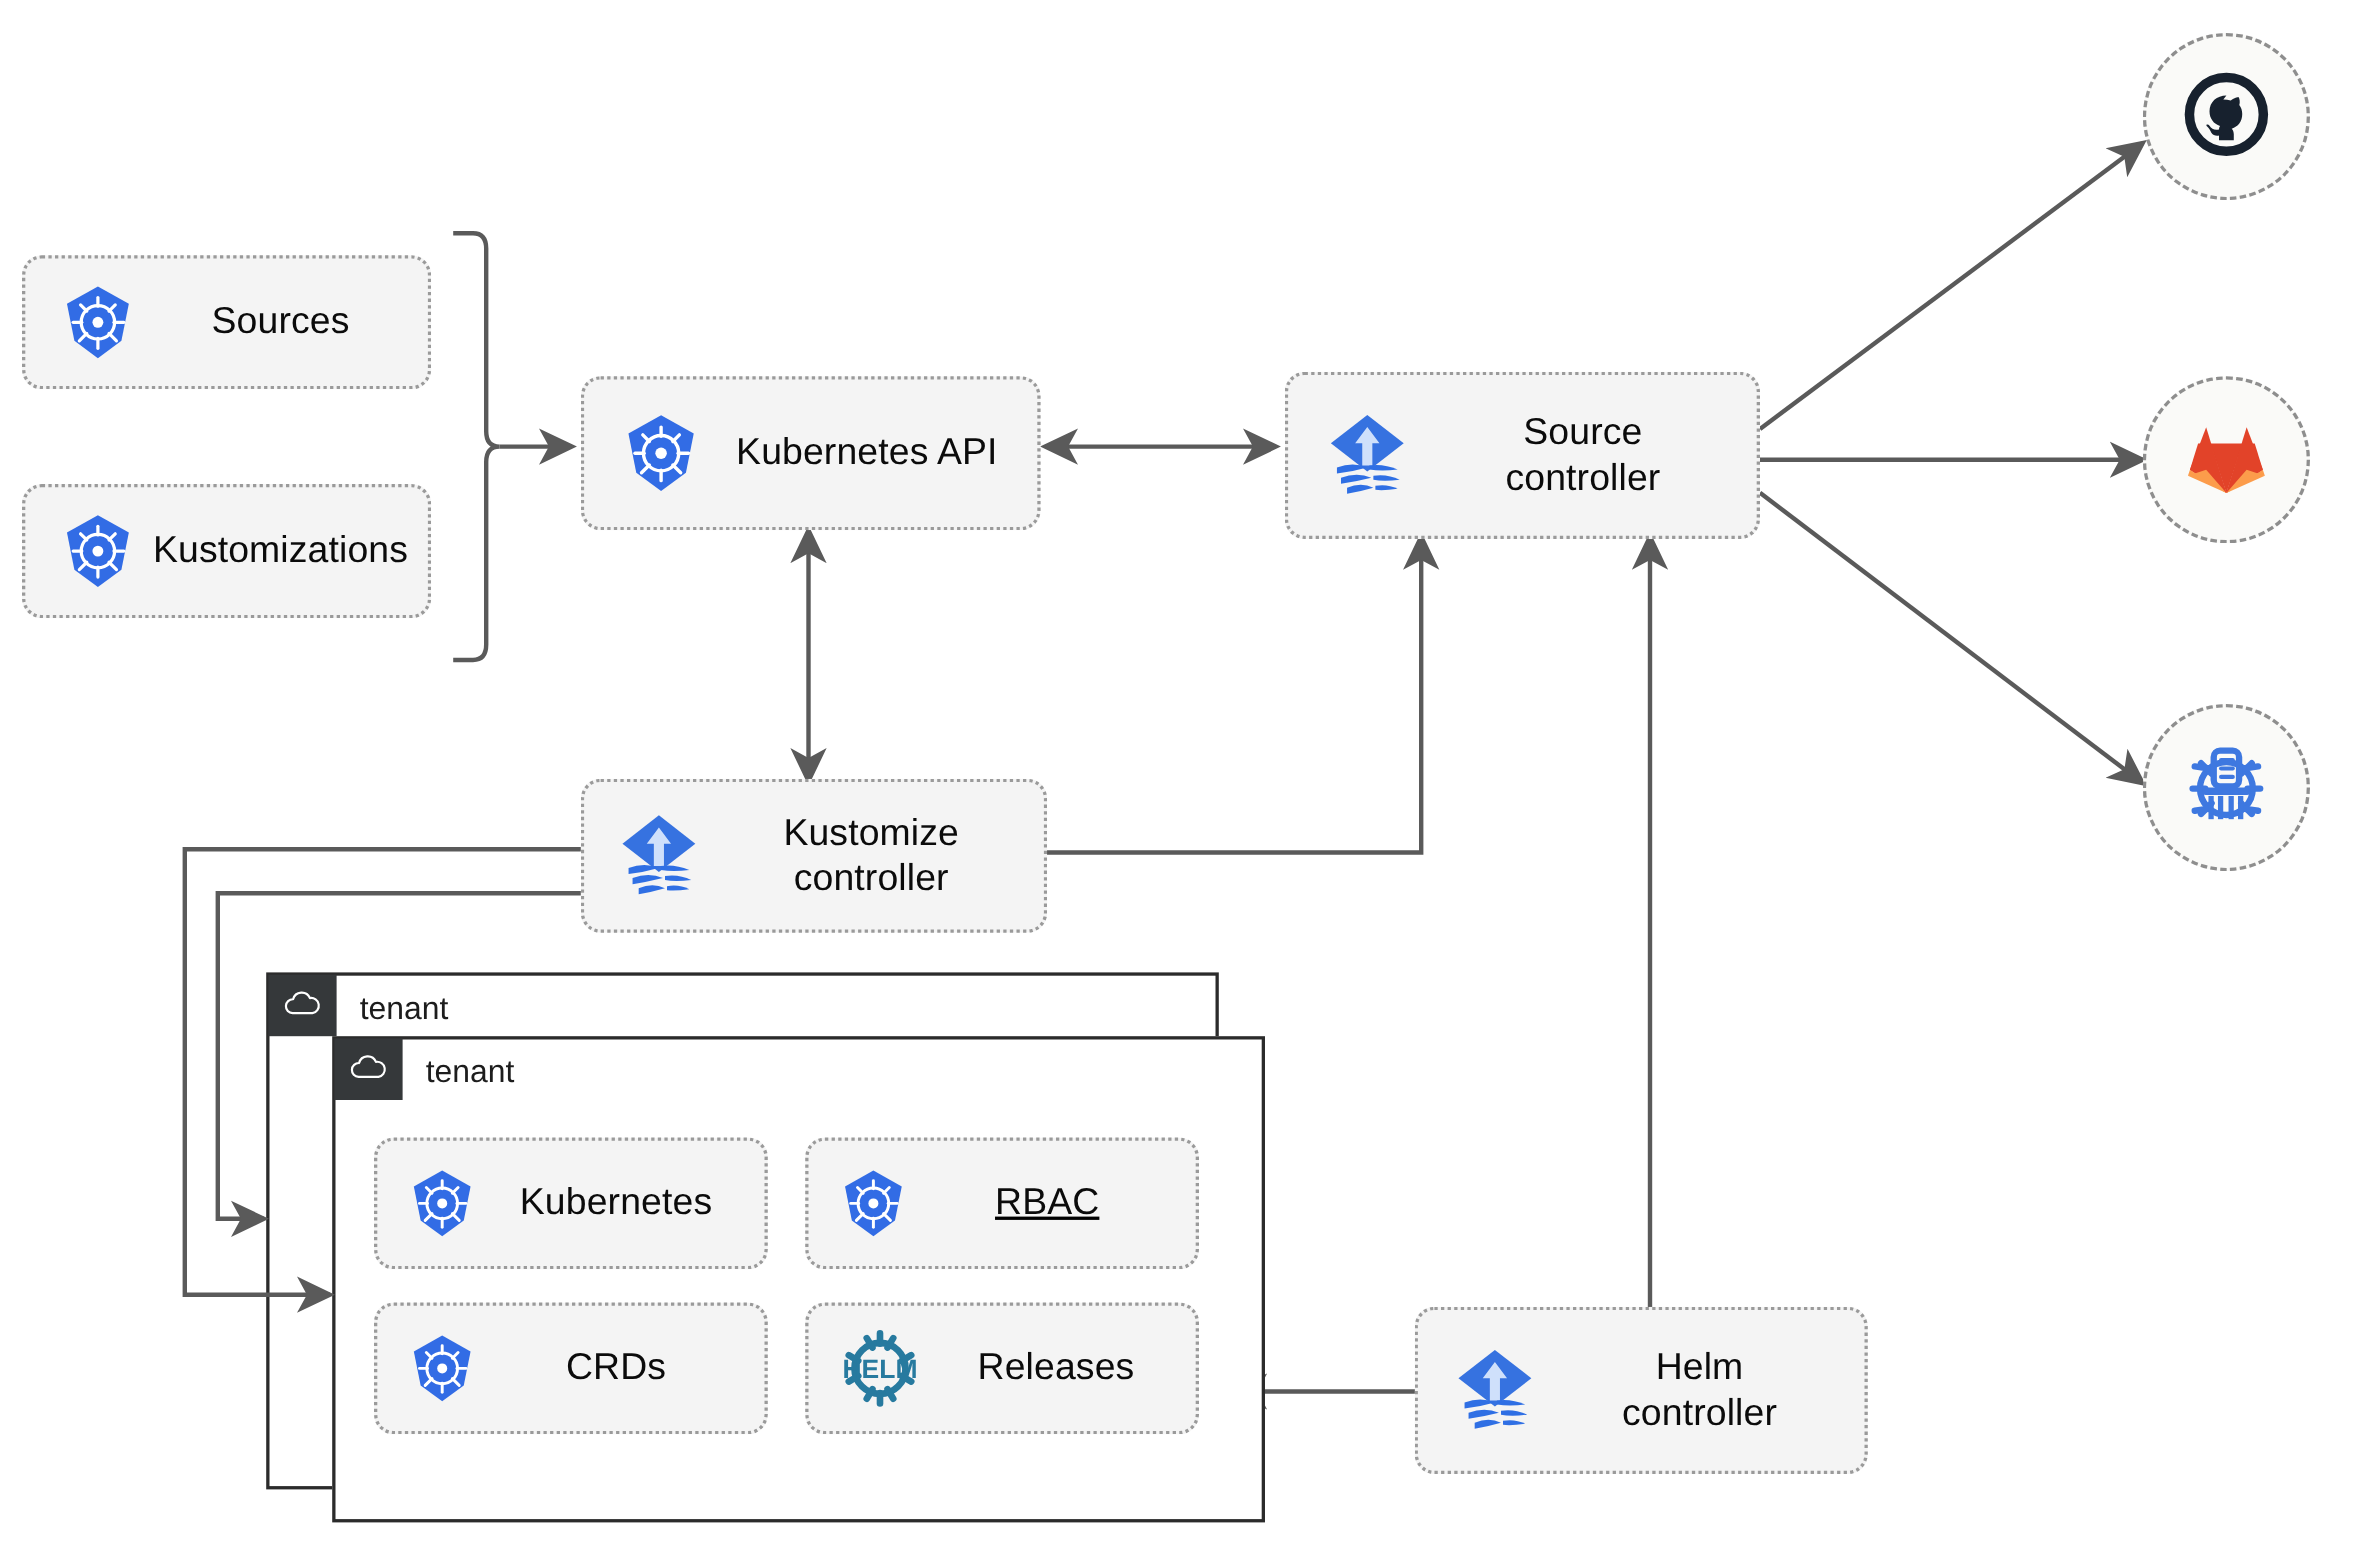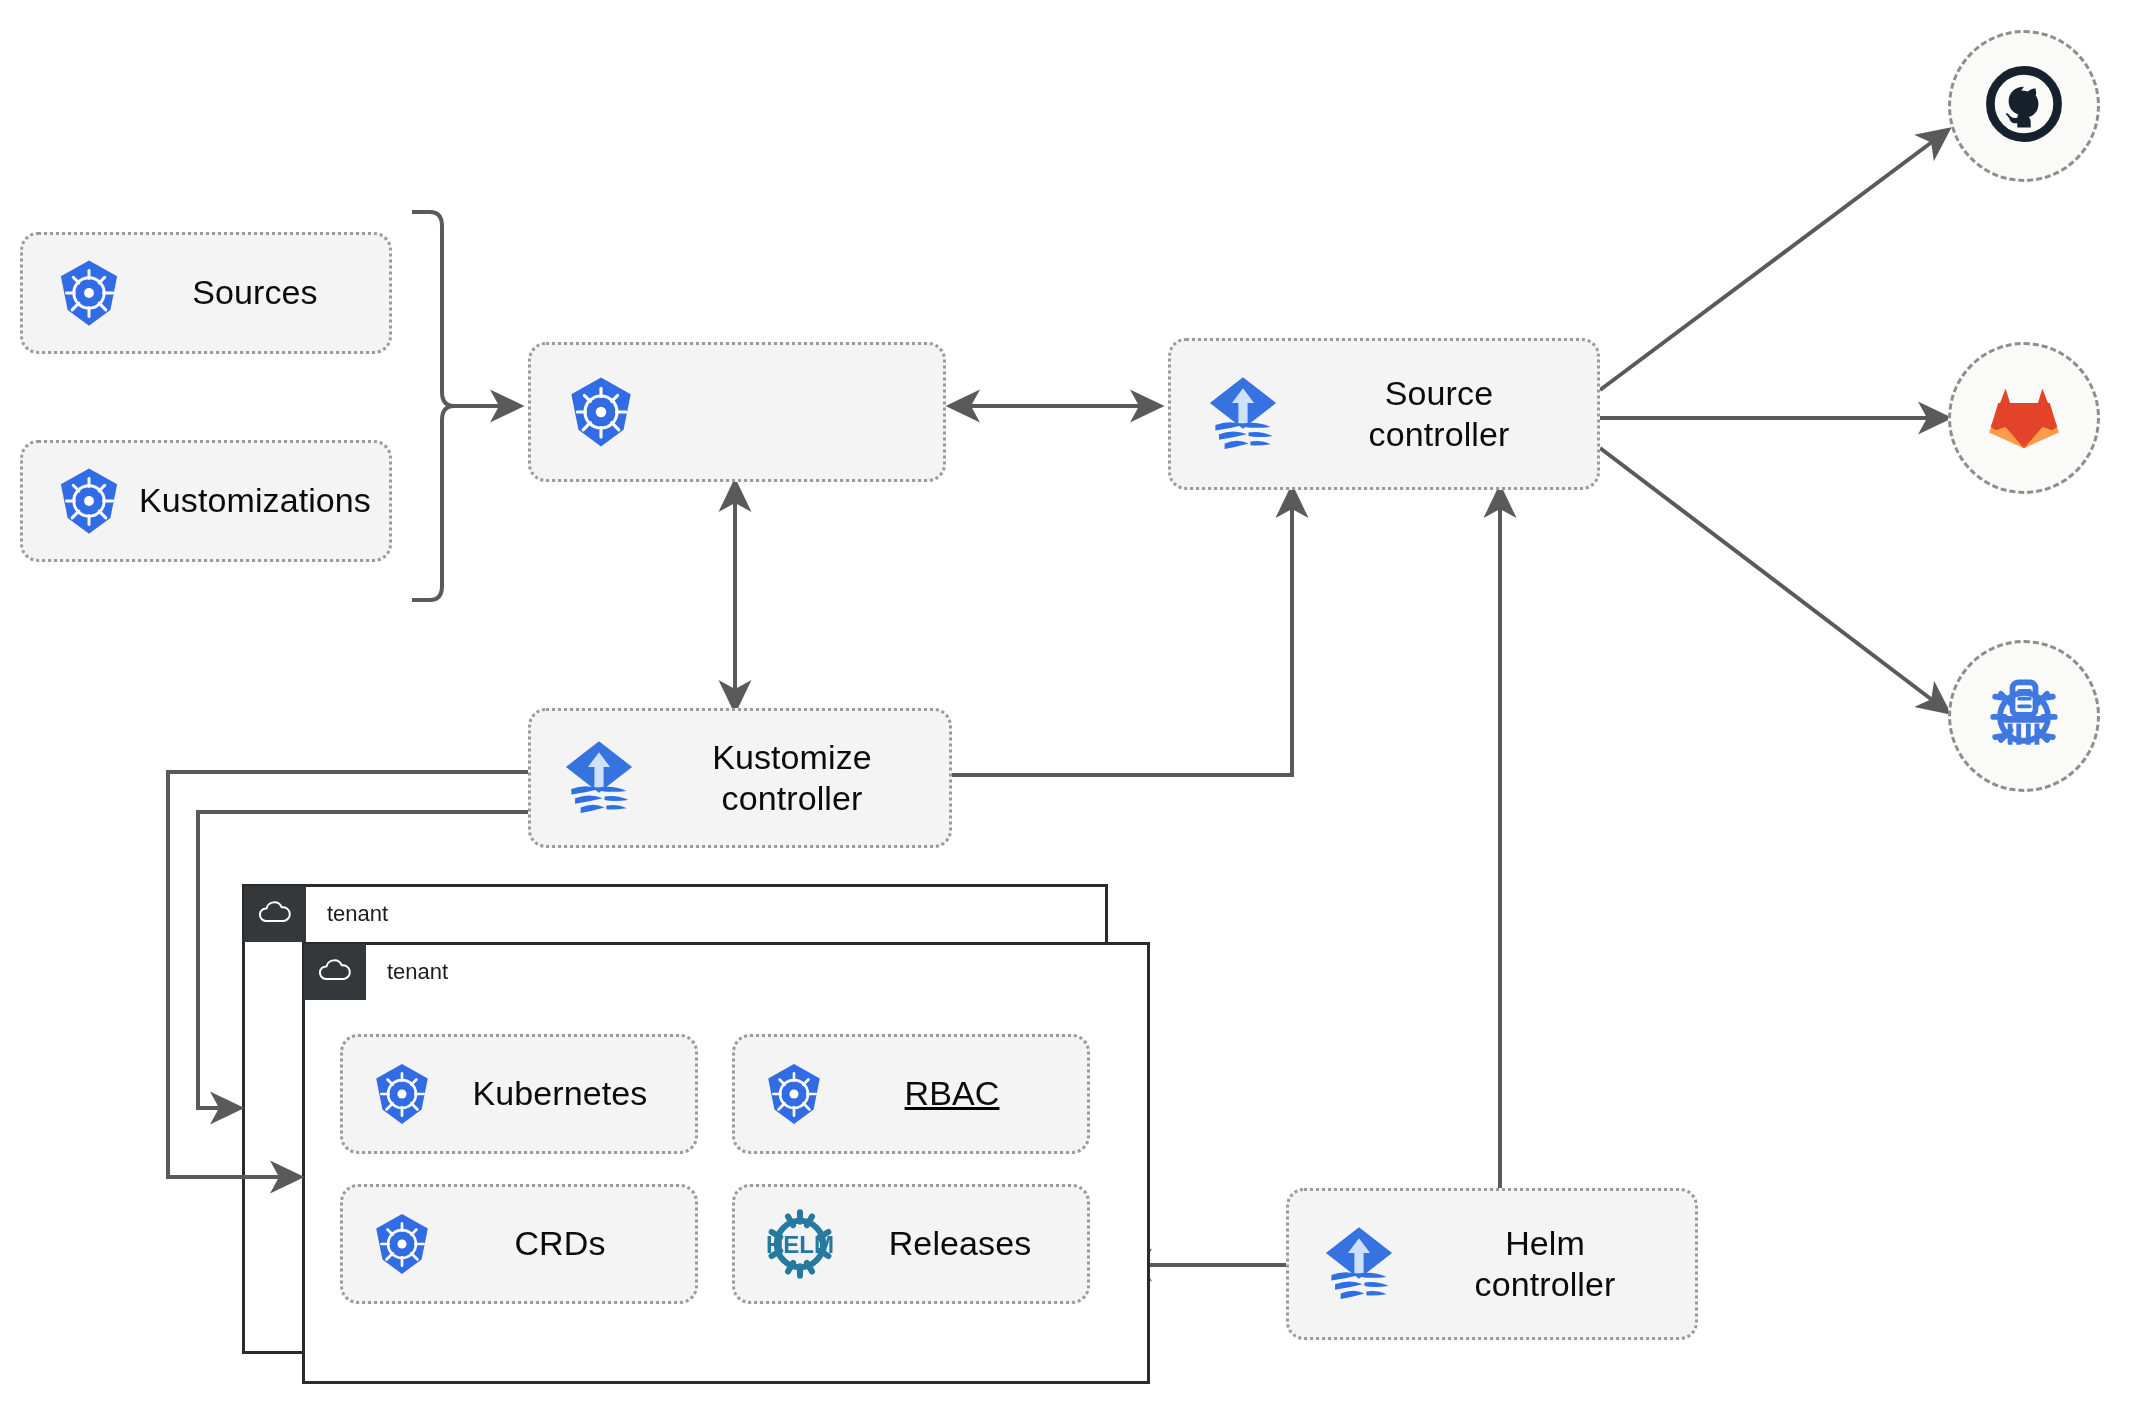--- a/index.html
+++ b/index.html
@@ -26,21 +26,21 @@
 
   
   .tenant{
     position:absolute;background:#ffffff;border:3px solid #2b2b2b;box-sizing:border-box;
   }
   .tenant-tab{
     position:absolute;top:-1px;left:-1px;height:56px;background:#35383a;
     display:flex;align-items:center;justify-content:center;width:62px;
   }
   .tenant-title{
-    position:absolute;font-size:22px;color:#1d1d1d;
+    position:absolute;font-size:29px;color:#1d1d1d;
   }
 
   
   .circ{
     position:absolute;width:152px;height:152px;border-radius:50%;
     background:#fafaf8;border:3px dashed #8e8e8e;box-sizing:border-box;
     display:flex;align-items:center;justify-content:center;z-index:5;
   }
 
   
@@ -137,20 +137,21 @@
           <line x1="12" y1="32" x2="19" y2="32"></line>
             <line x1="45" y1="32" x2="53" y2="32"></line>
           <line x1="18" y1="18" x2="23" y2="23"></line>
             <line x1="41" y1="41" x2="47" y2="47"></line>
           <line x1="46" y1="18" x2="41" y2="23"></line>
             <line x1="23" y1="41" x2="17" y2="47"></line>
         </g>
         <circle cx="32" cy="32" r="4.4" fill="#ffffff"></circle>
       </svg>
     </span>
+    <span class="lbl">Kubernetes API</span>
   </div>
 
   <div class="node" style="left:1168px;top:338px;width:432px;height:152px;">
     <span class="ico" style="margin-left:26px;margin-right:4px;">
       <svg width="92" height="92" viewBox="0 0 100 100">
         <polygon points="50,10 86,38 50,66 14,38" fill="#3672E0"></polygon>
         <path d="M50,22 L62,38 L55,38 L55,60 L45,60 L45,38 L38,38 Z" fill="#cfe0fb"></path>
         <g fill="#2F6FE4">
           <path d="M20,62 Q36,56 50,62 Q36,66 20,68 Z"></path>
           <path d="M52,60 Q66,58 80,64 Q64,66 52,64 Z"></path>

